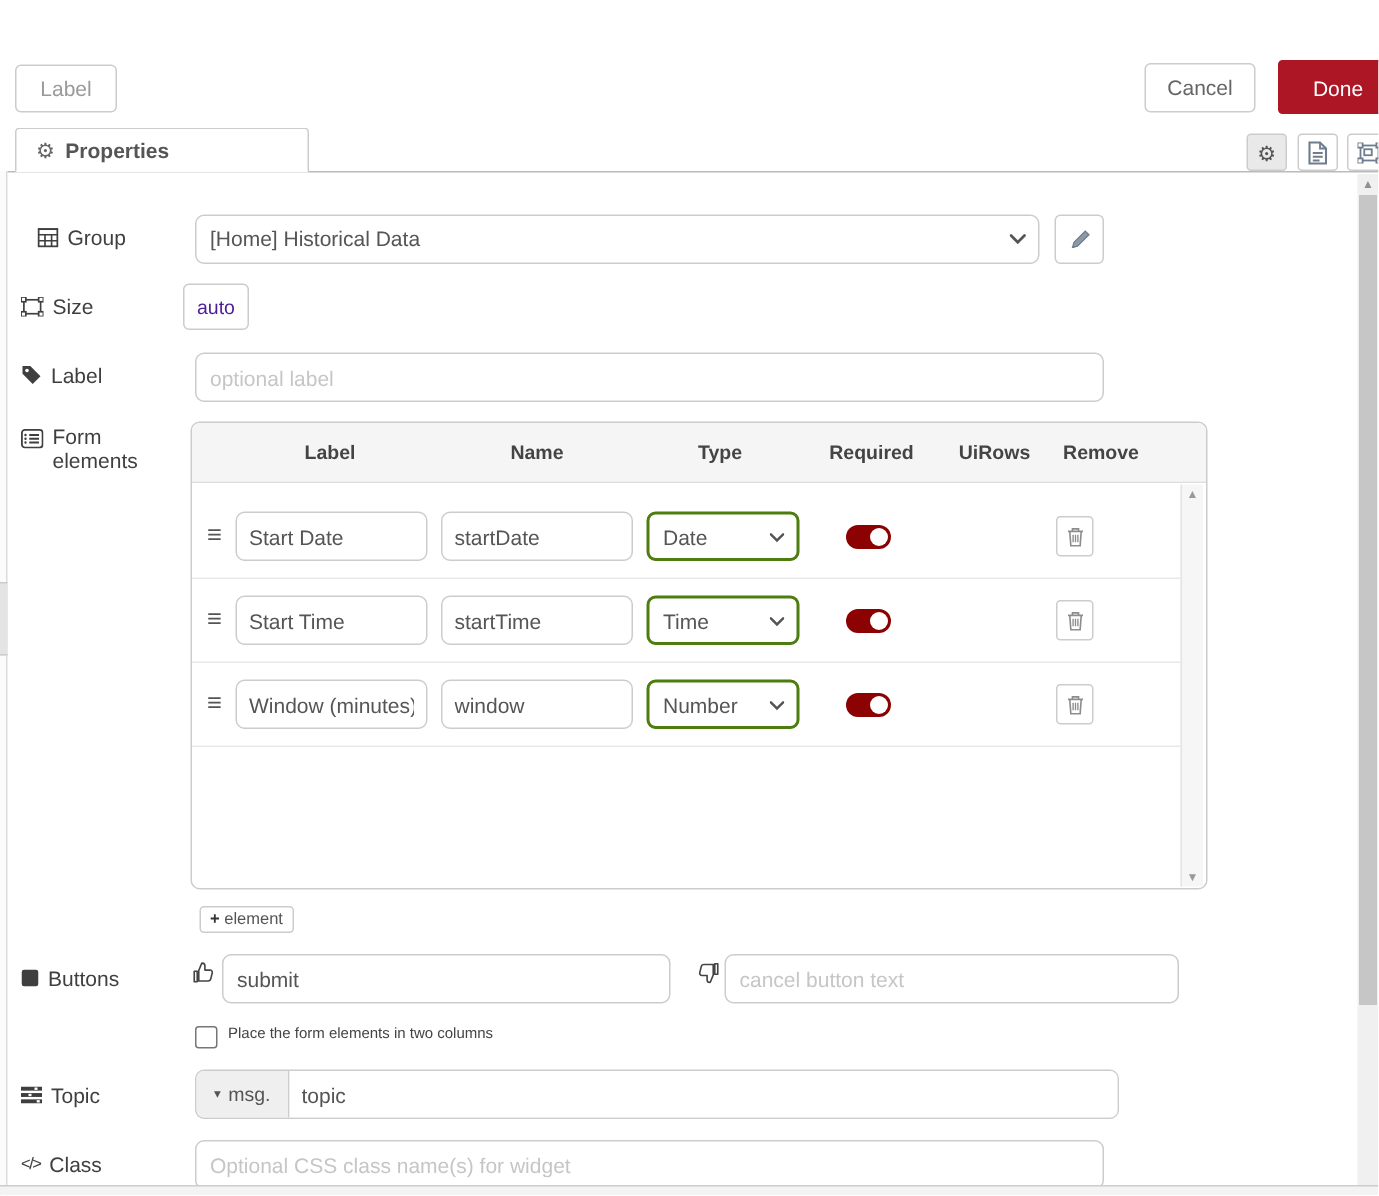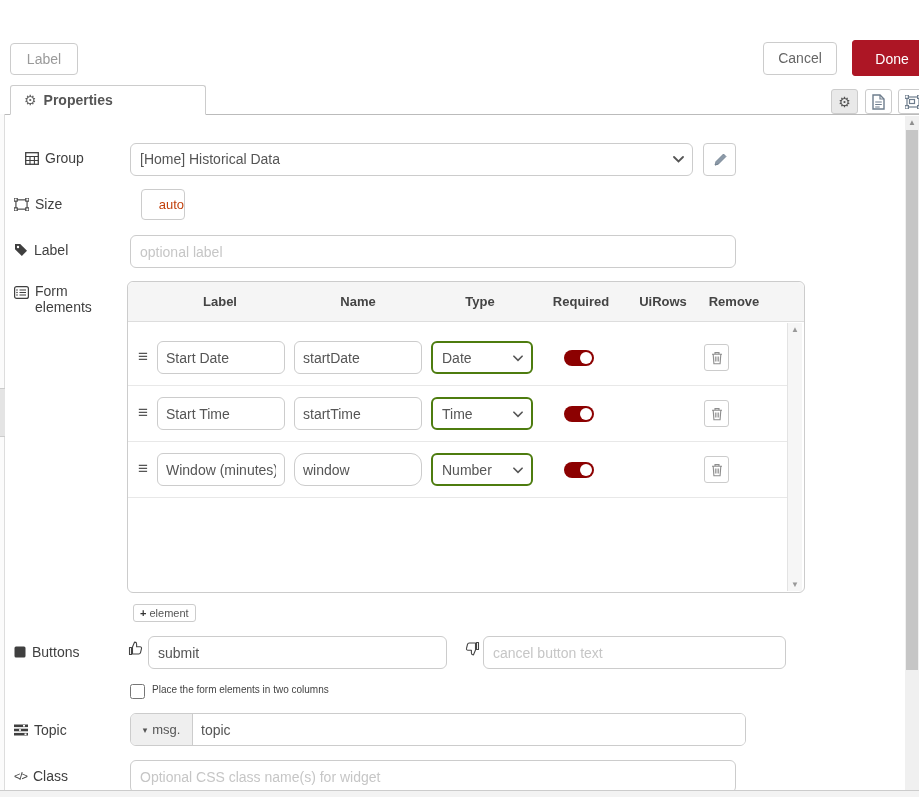--- a/index.html
+++ b/index.html
@@ -39,21 +39,21 @@
 
   
   .row-label { position:absolute; left:14px; display:flex; align-items:center; gap:6px; font-size:14px; color:#3f3f3f; }
   .text-input { position:absolute; height:33px; border:1px solid #ccc; border-radius:6px; font-family:inherit; font-size:14px; color:#555; padding:0 9px; background:#fff; outline:none; }
   .text-input::placeholder { color:#c6c6c6; opacity:1; }
 
   .fake-select { position:absolute; height:33px; border:1px solid #ccc; border-radius:6px; background:#fff; color:#555; font-size:14px; line-height:31px; padding:0 24px 0 9px; cursor:pointer; white-space:nowrap; overflow:hidden; }
   .fake-select .chev { position:absolute; right:8px; top:12px; }
 
   .btn-pencil { position:absolute; left:703px; top:143px; width:33px; height:33px; border:1px solid #ccc; border-radius:4px; background:#fff; display:flex; align-items:center; justify-content:center; cursor:pointer; }
-  .btn-auto { position:absolute; left:141px; top:189px; width:44px; height:31px; border:1px solid #ccc; border-radius:4px; background:#fff; color:#c2410c; font-size:13px; line-height:29px; text-align:right; cursor:pointer; }
+  .btn-auto { position:absolute; left:122px; top:189px; width:44px; height:31px; border:1px solid #ccc; border-radius:4px; background:#fff; color:#4c1d95; font-size:13px; line-height:29px; text-align:center; cursor:pointer; }
 
   
   .fe-box { position:absolute; left:127px; top:281px; width:678px; height:312px; border:1px solid #ccc; border-radius:6px; background:#fff; }
   .fe-head { position:relative; height:40px; background:#f5f5f5; border-bottom:1px solid #ddd; border-radius:6px 6px 0 0; }
   .fe-col { position:absolute; top:12px; transform:translateX(-50%); font-weight:bold; font-size:13px; color:#444; white-space:nowrap; }
   .fe-body { position:relative; height:270px; }
   .fe-row { position:absolute; left:0; width:660px; height:56px; border-bottom:1px solid #e8e8e8; }
   .fe-handle { position:absolute; left:10px; top:17px; font-size:17px; color:#555; cursor:grab; }
   .fe-input { position:absolute; top:11px; width:128px; height:33px; border:1px solid #ccc; border-radius:6px; font-family:inherit; font-size:14px; color:#555; padding:0 8px; outline:none; }
   .fe-type { position:absolute; left:303px; top:11px; width:102px; height:33px; border:2px solid #4d7c0f; border-radius:6px; color:#555; font-size:14px; line-height:31px; padding-left:9px; cursor:pointer; }
@@ -254,21 +254,21 @@
                 <path d="M1 3.2h10M4 3V1.6h4V3M2.2 3.5l0.7 9.3h6.2l0.7-9.3" fill="none" stroke="#8d8d8d" stroke-width="1.1"></path>
                 <path d="M4.4 5.5v5M6 5.5v5M7.6 5.5v5" stroke="#8d8d8d" stroke-width="0.9"></path>
               </svg>
             </span>
         </div>
       </div>
 
       <div class="fe-row" style="top:120px;">
         <span class="fe-handle">≡</span>
         <input class="fe-input" style="left: 29px;" value="Window (minutes)">
-        <input class="fe-input" style="left: 166px; border-radius: 11px;" value="window">
+        <input class="fe-input" style="left: 166px;" value="window">
         <div class="fe-type">
           <span>Number</span>
           <span class="chev">
               <svg width="10" height="7" viewBox="0 0 11 7">
                 <path d="M1 1l4.5 4.5L10 1" fill="none" stroke="#555" stroke-width="1.8" stroke-linecap="round"></path>
               </svg>
             </span>
         </div>
         <div class="toggle">
             <div class="knob"></div>

